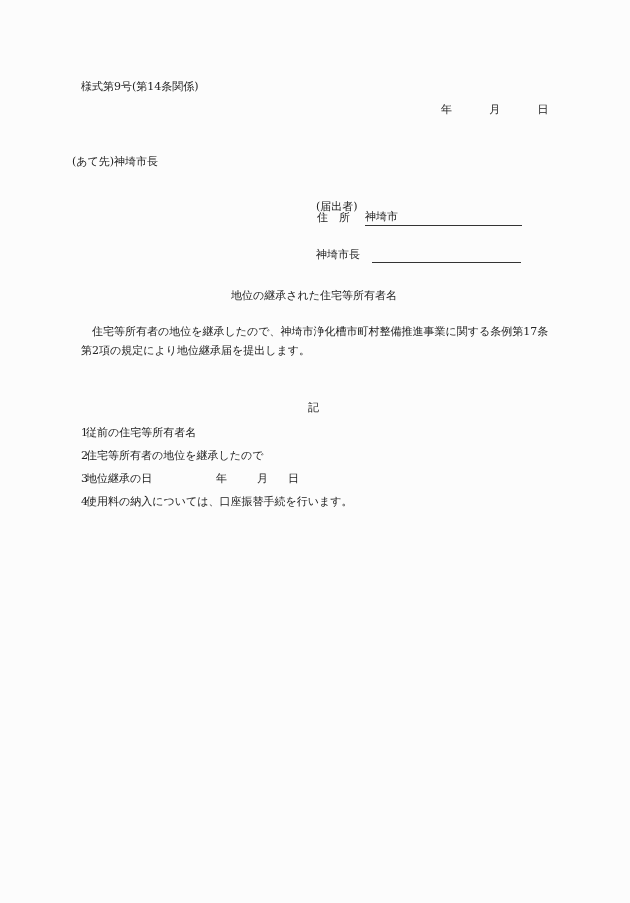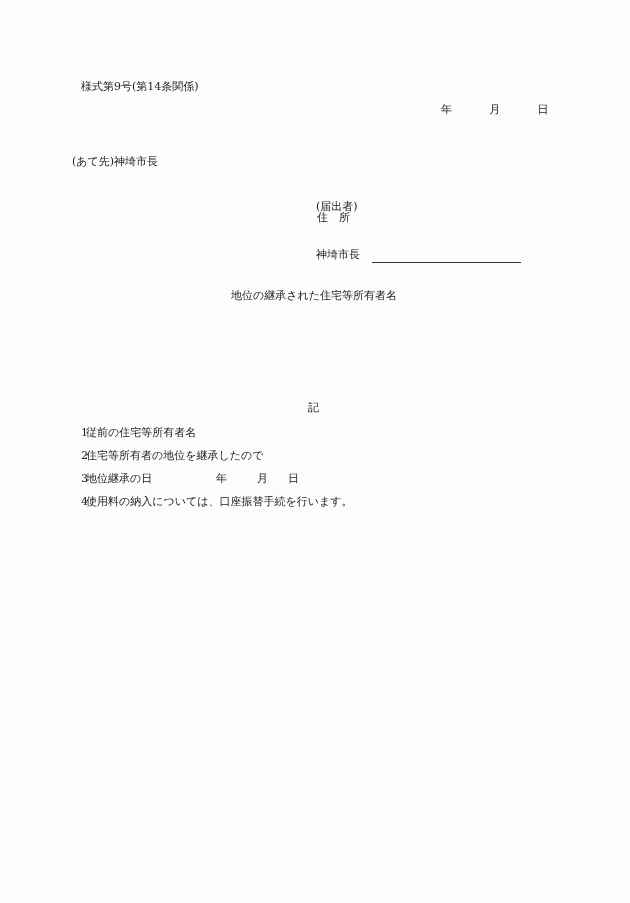--- a/index.html
+++ b/index.html
@@ -48,32 +48,36 @@
     <span style="width:24px"></span>
     <span>日</span>
   </div>
 
   <div class="abs addressee">(あて先)神埼市長</div>
 
   <div class="abs applicant-label">(届出者)</div>
 
   <div class="field-row" style="left:0;top:211px;width:630px;height:16px;text-align:right;">
     <span class="field-label" style="left:317px;">住　所</span>
+    <div class="field-line" style="left:365px;width:157px;">
+      <span class="val">神埼市</span>
+    </div>
   </div>
 
 
   <div class="field-row" style="left:0;top:248px;width:630px;height:16px;">
     <span class="field-label" style="left:316px;">神埼市長</span>
     <div class="field-line" style="left:372px;width:149px;">
       <span class="val"></span>
     </div>
   </div>
 
   <div class="abs doc-title">地位の継承された住宅等所有者名</div>
 
+  <div class="body-text">住宅等所有者の地位を継承したので、神埼市浄化槽市町村整備推進事業に関する条例第17条第2項の規定により地位継承届を提出します。</div>
 
   <div class="abs ki">記</div>
 
   <div class="item" style="top:426px;">
     <span class="num">1</span>
     <span class="txt">従前の住宅等所有者名</span>
   </div>
 
   <div class="item" style="top:449px;">
     <span class="num">2</span>

